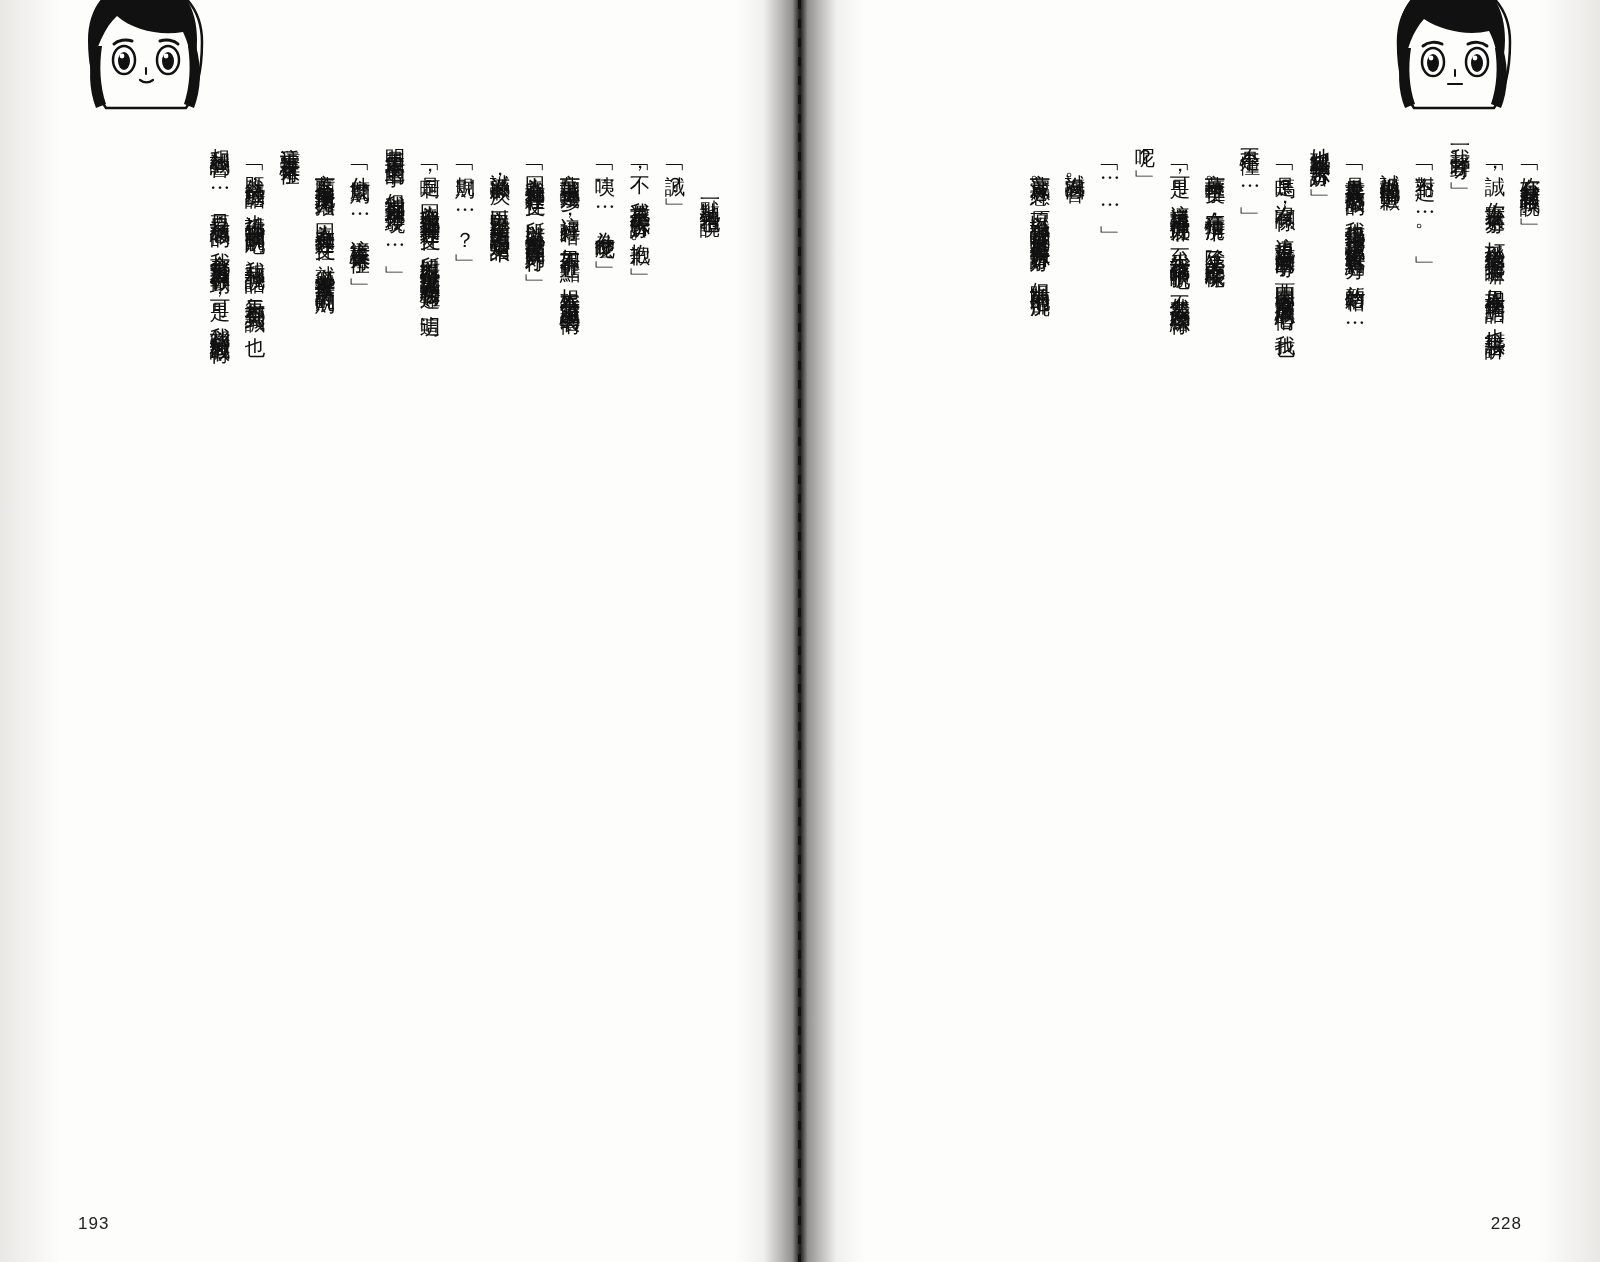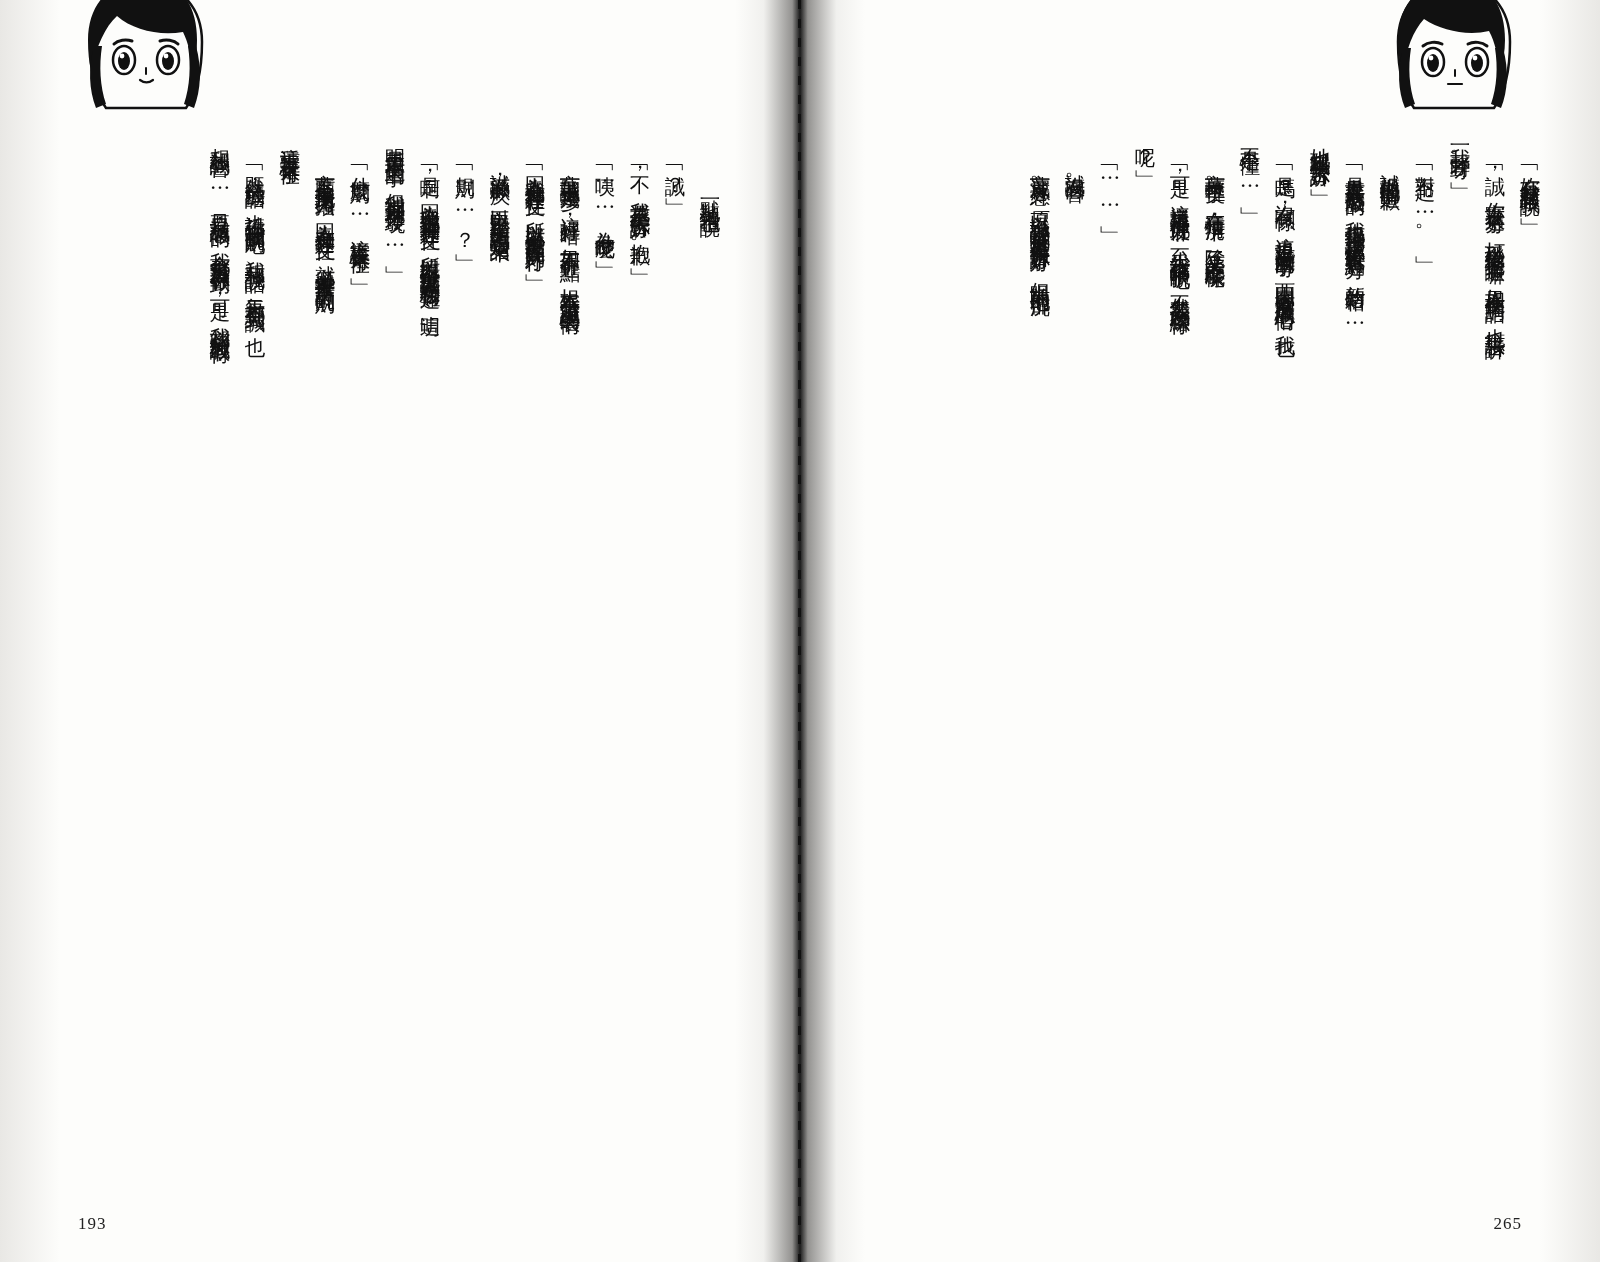--- a/index.html
+++ b/index.html
@@ -103,21 +103,21 @@
     white-space: nowrap;
     overflow: visible;
   }
   .vcol.indent1 { padding-top: 26px; }
   .vcol.indent2 { padding-top: 52px; }
 
   
   .folio {
     position: absolute;
     bottom: 28px;
-    font-family: Liberation Serif, serif;
+    font-family: Liberation Sans, sans-serif;
     font-size: 17px;
     color: #222;
     letter-spacing: 1px;
   }
   .folio-left  { left: 78px; }
   .folio-right { right: 78px; }
 
   
   .portrait {
     position: absolute;
@@ -221,18 +221,18 @@
       <div class="vcol indent1">「是嗎？沒有關係，這也是沒有辦法的事呀。西園寺同學會這麼做的心情，我也</div>
       <div class="vcol">不是不懂……」</div>
       <div class="vcol indent1">言葉輕輕笑了。在這種情況下，除了笑又能怎麼樣呢？</div>
       <div class="vcol indent1">「可是，這樣還是很不方便耶。至少告訴我信箱帳號吧，不然我要怎麼聯絡你</div>
       <div class="vcol">呢？」</div>
       <div class="vcol indent1">「……」</div>
       <div class="vcol indent1">誠沒有回答。</div>
       <div class="vcol indent1">言葉深感意外。原以為誠說「那就瞞著世界偷偷告訴妳好了」，但眼前的他卻沉</div>
     </div>
 
-    <div class="folio folio-right">265</div>
+    <div class="folio folio-right">228</div>
   </div>
 
   <div class="spine"></div>
   <div class="spine-dash"></div>
 </div>
 
 </body></html>

